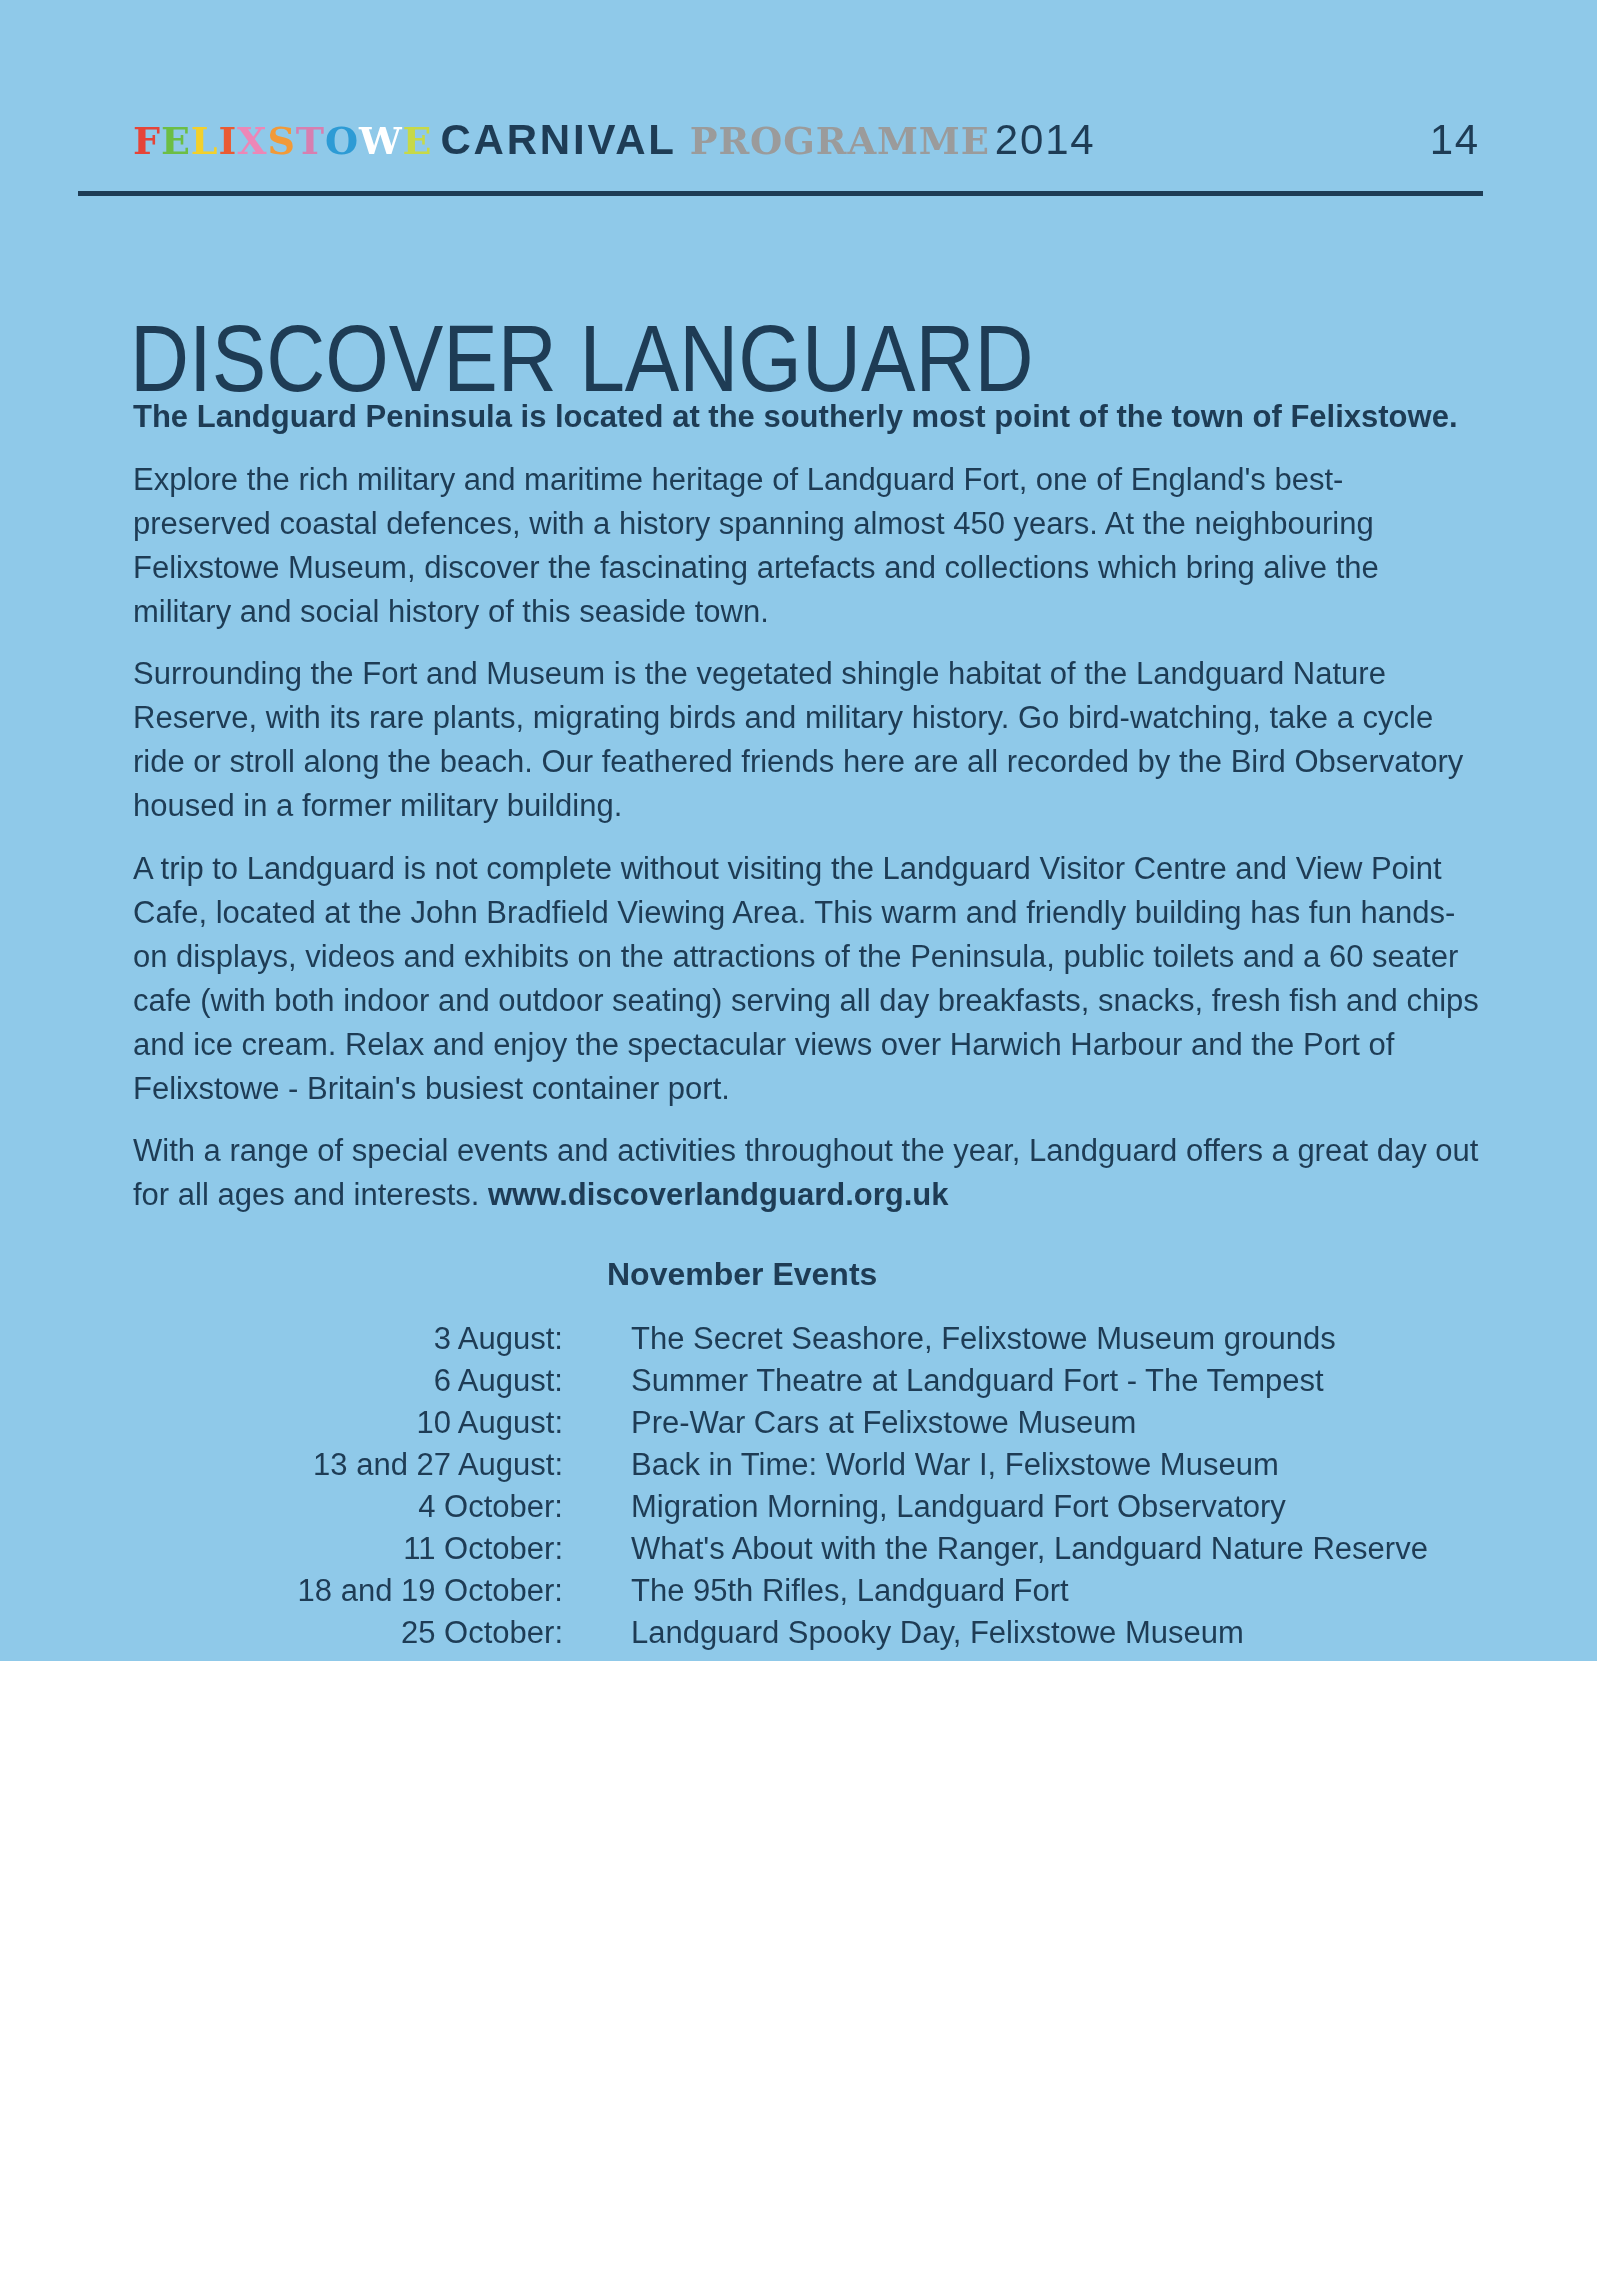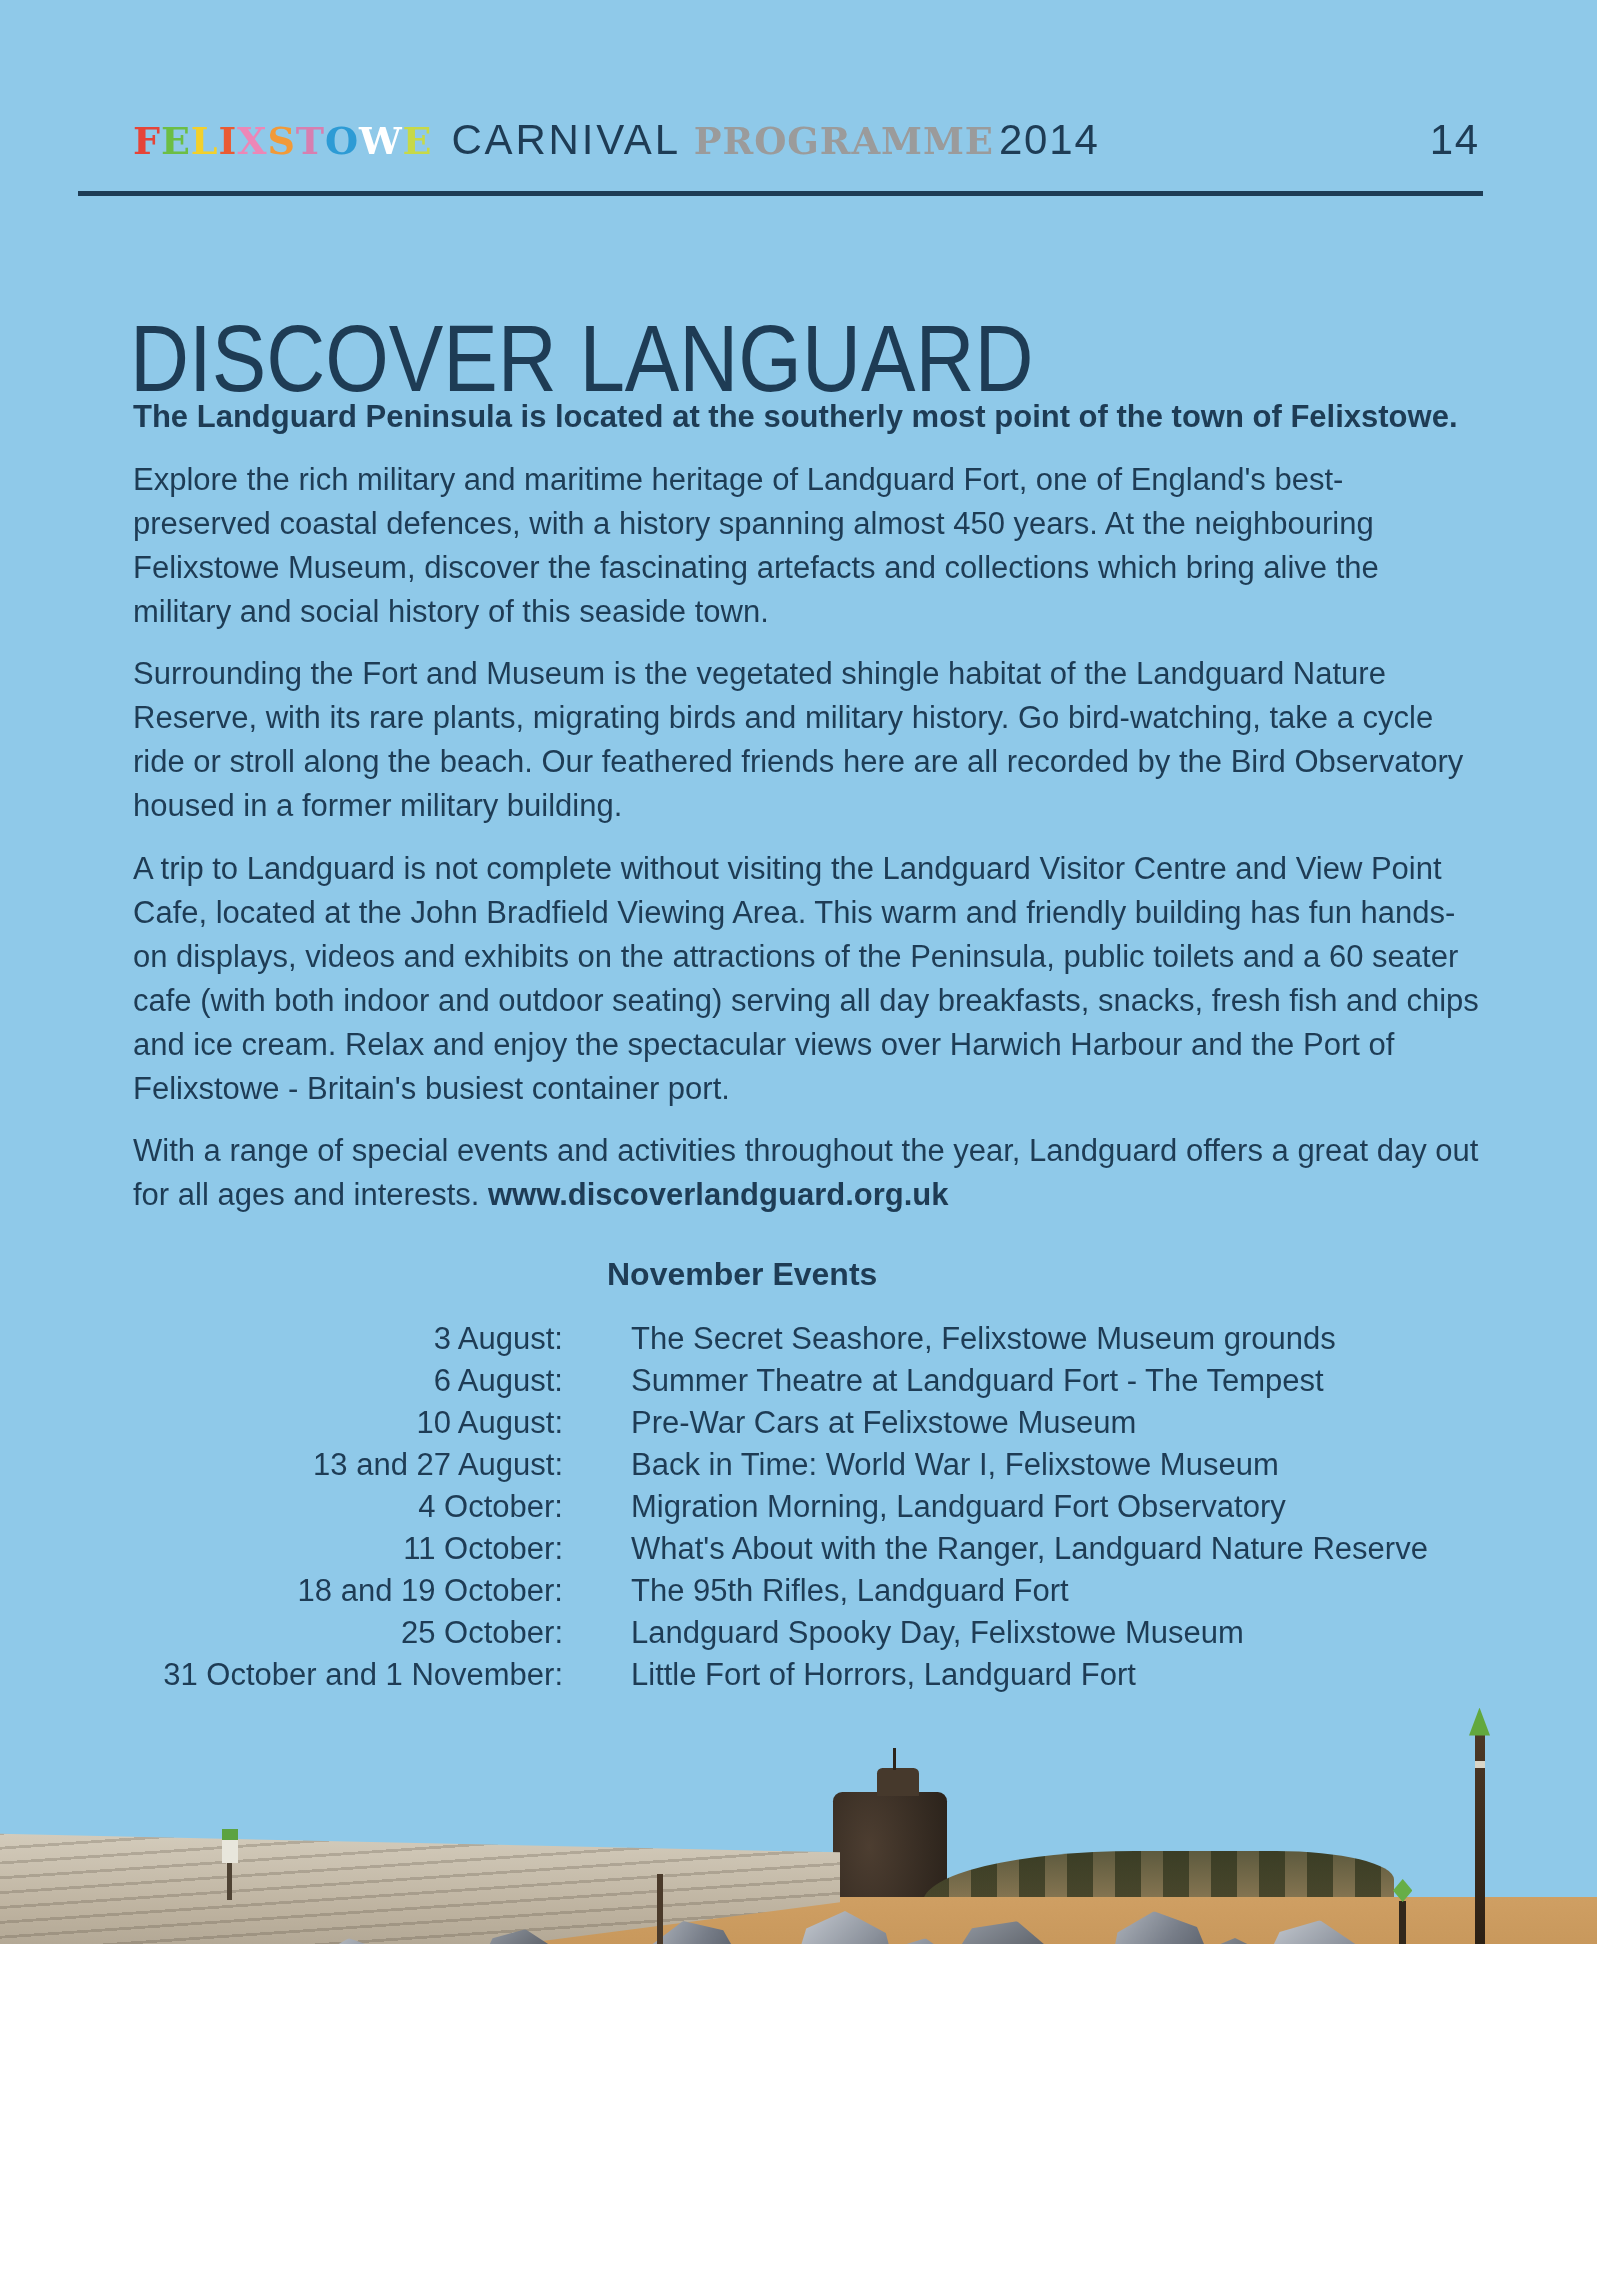--- a/index.html
+++ b/index.html
@@ -1,27 +1,27 @@
 <!DOCTYPE html>
 <html style="font-size:14.8px"><head>
 <meta charset="utf-8">
 <style>
   html,body{margin:0;padding:0;}
   .page{
     position:relative;
-    width:1598px;height:1944px;
+    width:1598px;height:1661px;
     background:var(--bg,#8fc9e9);
     overflow:hidden;
     font-family:"Liberation Sans",sans-serif;
     color:var(--ink,#1e3c55);
   }
   
   .header{position:absolute;left:133px;top:116px;display:flex;align-items:baseline;white-space:pre;}
   .brand{font-family:"DejaVu Serif",serif;font-weight:bold;font-size:38px;letter-spacing:0.9px;}
-  .carnival{font-size:42px;font-weight:400;letter-spacing:2.8px;margin-left:19px;}
+  .carnival{font-size:42px;font-weight:700;letter-spacing:2.8px;margin-left:8px;}
   .programme{font-family:"DejaVu Serif",serif;font-weight:bold;font-size:37px;color:var(--gray,#9b9b9b);letter-spacing:0.9px;margin-left:13px;}
   .year{font-size:42px;letter-spacing:1.8px;margin-left:5px;}
   .page-number{position:absolute;right:118px;top:116px;font-size:42px;letter-spacing:1.8px;}
   .rule{position:absolute;left:78px;top:191px;width:1405px;height:4.6px;background:var(--ink,#1e3c55);}
   
   .title{
     position:absolute;left:130px;top:247px;
     font-size:95px;line-height:1;letter-spacing:0px;font-weight:400;
     transform:scaleX(.86);transform-origin:left top;white-space:nowrap;
   }

